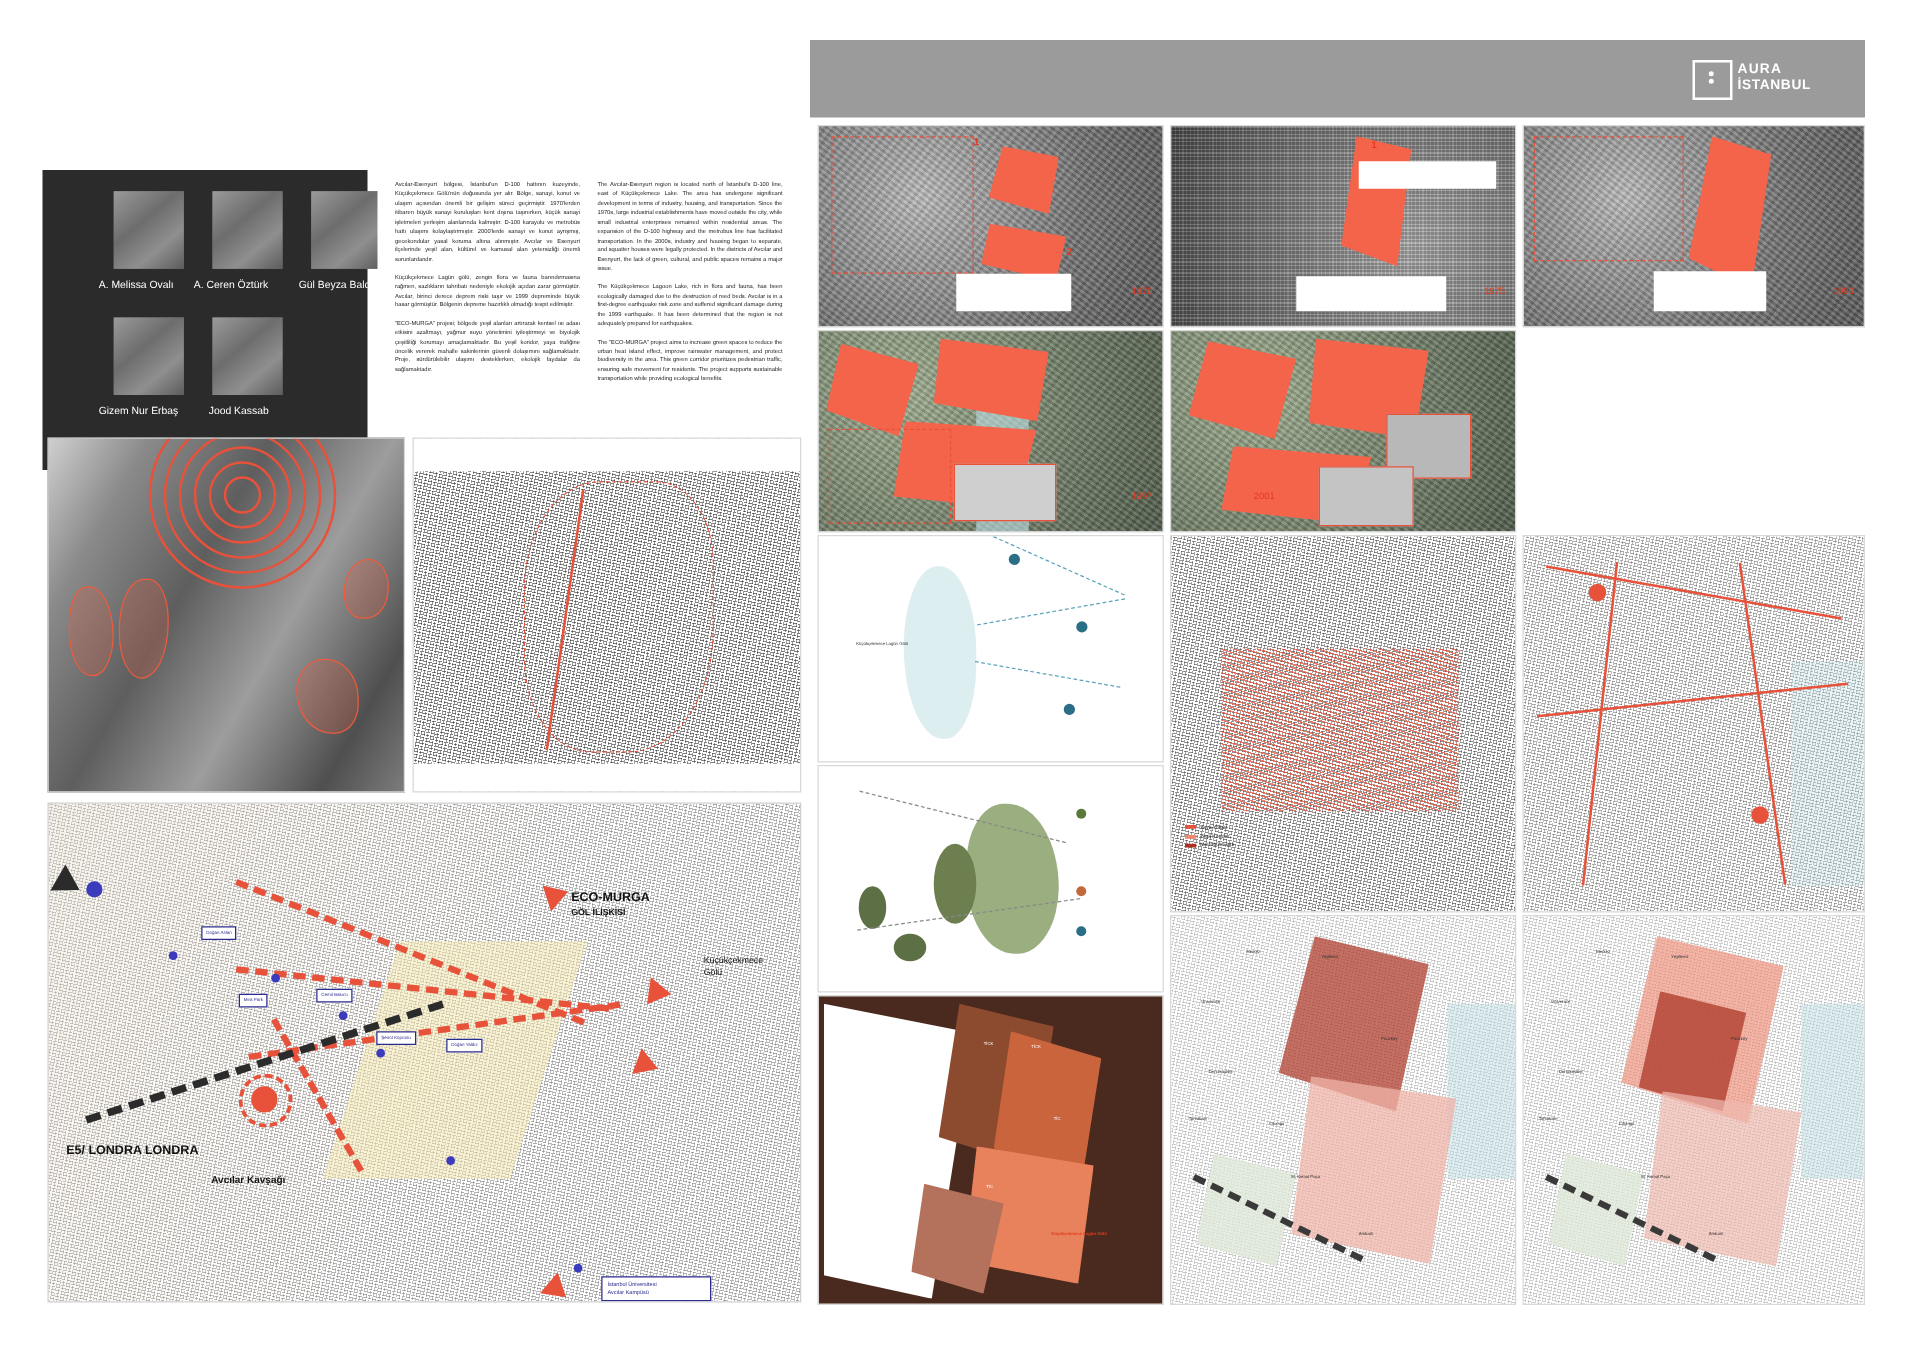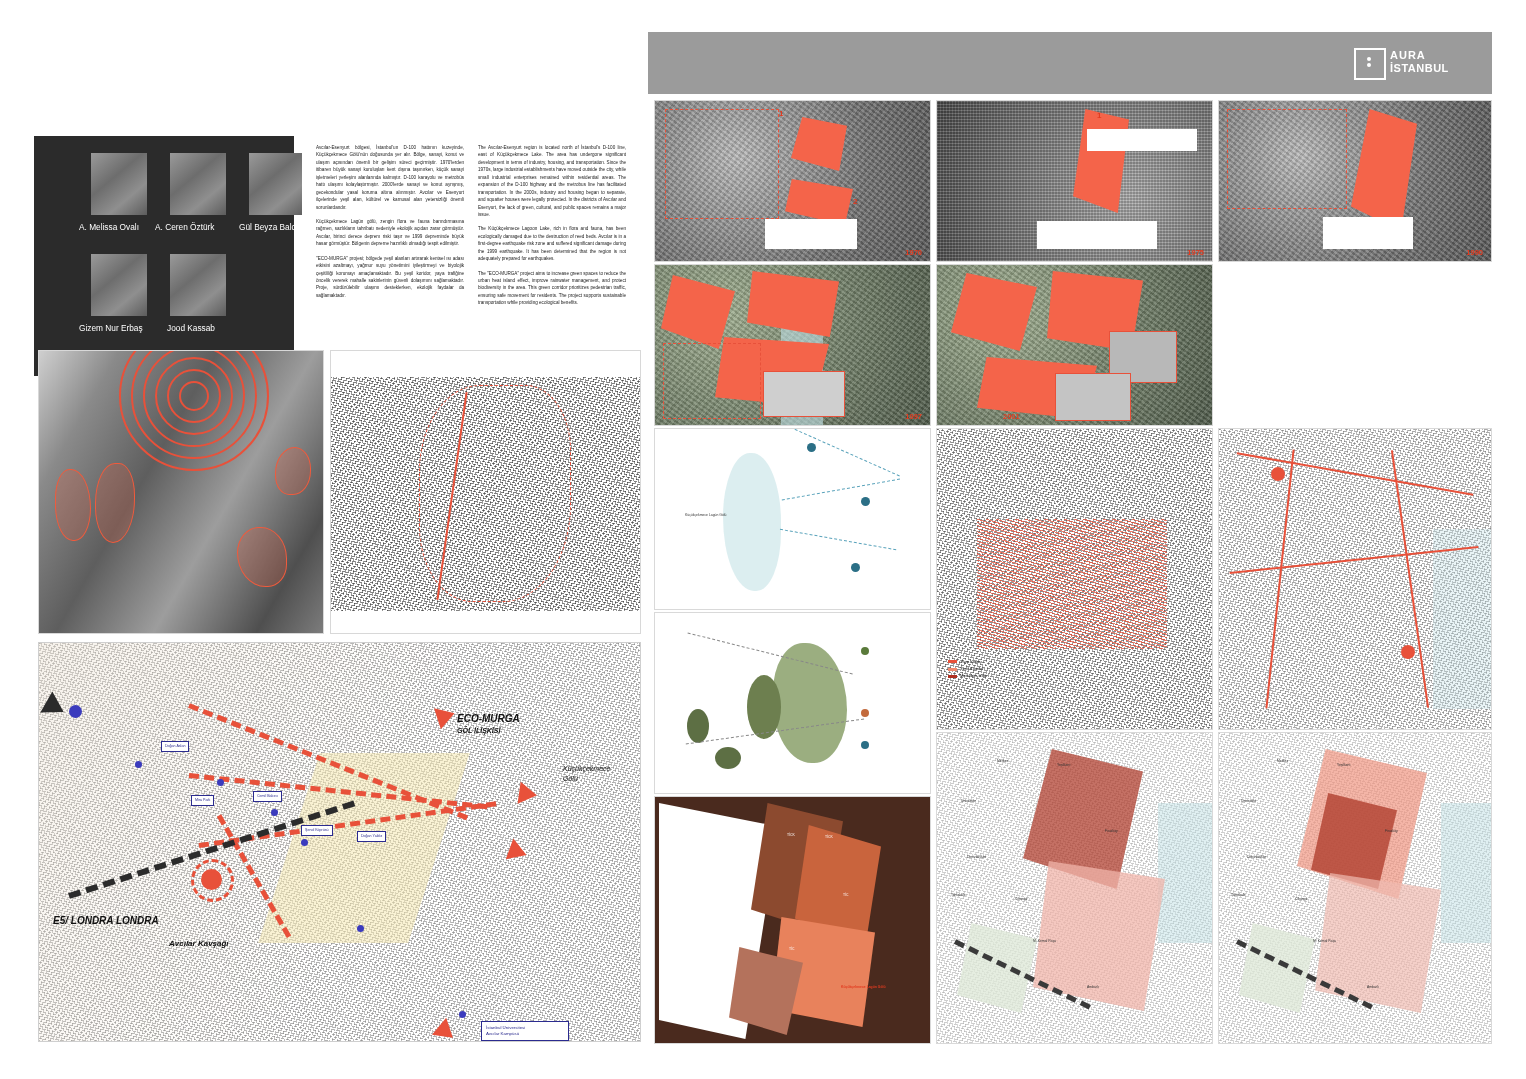--- a/index.html
+++ b/index.html
@@ -35,21 +35,21 @@
 
   .photo-collage{position:absolute;left:4px;top:318px;width:284px;height:282px;background:#6f6f6f;
     background-image:linear-gradient(120deg,#cfcfcf 0%,#8a8a8a 18%,#5e5e5e 40%,#9d9d9d 62%,#4f4f4f 85%,#7c7c7c 100%);
     border:1px solid #d8d8d8;overflow:hidden;}
   .ripple{position:absolute;border:2px solid #e8513a;border-radius:50%;}
   .blob{position:absolute;border:1.6px solid #ef5b3d;background:rgba(239,91,61,.22);}
 
   .map-small{position:absolute;left:296px;top:318px;width:309px;height:282px;background:#ffffff;border:1px solid #d8d8d8;overflow:hidden;}
 
   .map-big{position:absolute;left:4px;top:610px;width:601px;height:398px;background:#ffffff;border:1px solid #cfcfcf;overflow:hidden;}
-  .lbl{position:absolute;font-size:7px;color:#111;font-style:italic;}
+  .lbl{position:absolute;font-size:7px;color:#111;}
   .lbl.big{font-size:10px;font-weight:bold;}
   .callout{position:absolute;border:1px solid #2b2b8f;background:#fff;font-size:3.6px;color:#2b2b8f;padding:2px 3px;line-height:1.3;}
   .legendbox{position:absolute;border:1px solid #2b2b8f;background:#fff;font-size:4.4px;color:#2b2b8f;padding:3px 4px;line-height:1.35;}
 
   
   .right-col{position:absolute;left:648px;top:32px;width:844px;height:1012px;}
   .top-grey{position:absolute;left:0;top:0;width:844px;height:62px;background:#9b9b9b;}
   .logo{position:absolute;right:18px;top:12px;width:120px;height:38px;color:#fff;}
   .logo .mark{position:absolute;left:0;top:4px;width:28px;height:28px;border:2px solid #fff;}
   .logo .mark:after{content:"";position:absolute;left:11px;top:7px;width:4px;height:4px;border-radius:50%;background:#fff;box-shadow:0 6px 0 0 #fff;}
@@ -72,21 +72,21 @@
     background-image:
       repeating-linear-gradient(0deg, rgba(255,255,255,.14) 0 1px, rgba(0,0,0,.12) 1px 3px),
       repeating-linear-gradient(90deg, rgba(255,255,255,.10) 0 1px, rgba(0,0,0,.10) 1px 3px),
       radial-gradient(circle at 70% 60%, #b0b0b0 0%, #6b6b6b 70%, #4a4a4a 100%);}
   .urban{position:absolute;left:0;top:0;width:100%;height:100%;background:#fff;
     background-image:
       repeating-linear-gradient(12deg, rgba(0,0,0,.55) 0 .6px, rgba(255,255,255,0) .6px 2.4px),
       repeating-linear-gradient(102deg, rgba(0,0,0,.45) 0 .6px, rgba(255,255,255,0) .6px 2.6px);}
   .redpoly{position:absolute;background:#f4644a;}
   .dashbox{position:absolute;border:1px dashed #e8513a;}
-  .yearlbl{position:absolute;right:8px;bottom:4px;font-size:7.5px;color:#e23b20;font-weight:bold;}
+  .yearlbl{position:absolute;right:8px;bottom:24px;font-size:7.5px;color:#e23b20;font-weight:normal;}
   .whitebar{position:absolute;background:#fff;}
   .inset{position:absolute;border:1px solid #e8513a;overflow:hidden;}
   .water{position:absolute;background:#bfe0e4;}
   .greenpoly{position:absolute;background:#8aa06a;}
 
   .legend-sm{position:absolute;font-size:4.2px;line-height:1.7;color:#222;}
   .legend-sm .sw{display:inline-block;width:9px;height:3px;margin-right:3px;vertical-align:middle;}
 
   .tiny{font-size:3.4px;color:#333;}
 </style>

